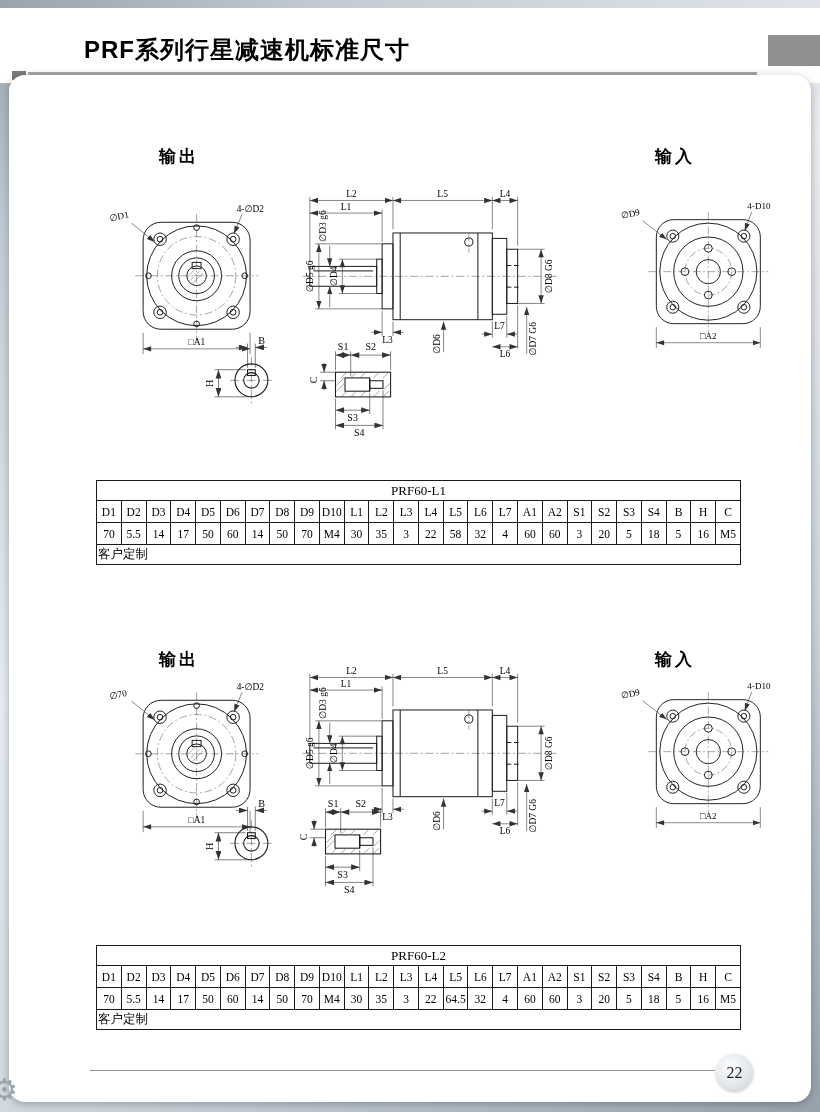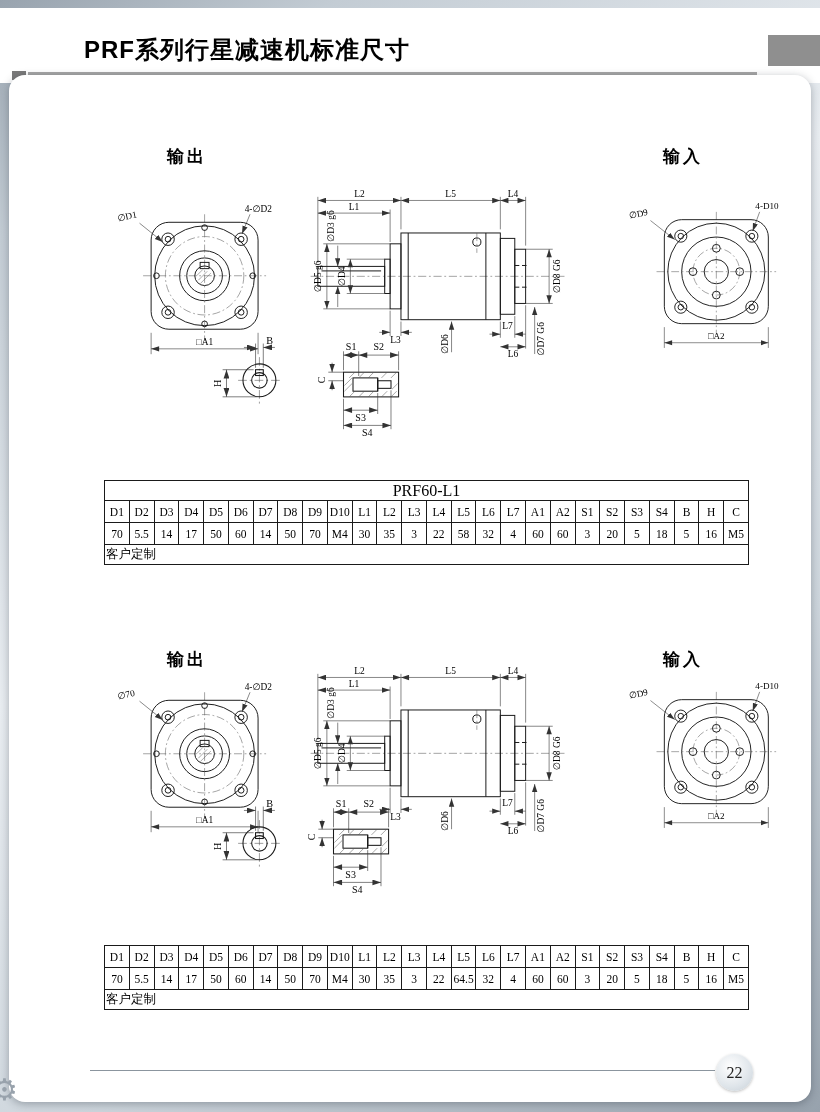--- a/index.html
+++ b/index.html
@@ -9,38 +9,38 @@
     font-family:"Liberation Serif",serif;color:#000;}
   .topbar{position:absolute;top:8px;left:0;width:100%;height:75px;background:#fff;}
   .page-title{position:absolute;left:84px;top:26px;font-family:"Liberation Sans",sans-serif;
     font-weight:bold;font-size:24px;letter-spacing:1px;color:#000;}
   .corner-block{position:absolute;right:0;top:27px;width:52px;height:31px;background:#8f8f8f;}
   .rule{position:absolute;top:63px;left:12px;display:flex;align-items:center;}
   .rule .sq{width:14px;height:9px;background:#7a7a7a;margin-right:2px;}
   .rule .bar{width:729px;height:8px;background:#a6a6a6;}
   .card{position:absolute;left:9px;top:75px;width:802px;height:1027px;background:#fff;
     border-radius:16px;box-shadow:0 2px 8px rgba(40,50,60,.35);}
-  .section{position:absolute;left:16px;width:703px;height:500px;}
+  .section{position:absolute;left:8px;width:703px;height:500px;}
   #sec1{top:55px;} #sec2{top:558px;}
   .sec-inner{position:relative;width:100%;height:100%;}
   .io-label{position:absolute;top:15px;font-weight:bold;font-size:17px;letter-spacing:3px;}
   .io-label.out{left:142px;} .io-label.in{left:638px;}
   svg.dwg{position:absolute;overflow:visible;}
   .front{left:86px;top:70px;width:205px;}
   .bh{left:186px;top:200px;width:92px;}
   .side{left:282px;top:56px;width:262px;}
   .sdetail{left:290px;top:208px;width:114px;}
   .rear{left:596px;top:68px;width:182px;}
   #sec2 .front{top:45px;} #sec2 .rear{top:45px;} #sec2 .side{top:30px;}
   #sec2 .bh{top:160px;} #sec2 .sdetail{top:162px;left:280px;}
   .dims{position:absolute;left:79px;top:350px;width:645px;border-collapse:collapse;
     table-layout:fixed;background:#fff;}
   #sec2 .dims{top:312px;}
   .dims td{border:1px solid #1a1a1a;text-align:center;font-size:11.5px;height:22px;padding:0;}
-  .dims td.tt{font-size:16px;height:20px;margin-left:14px;}
+  .dims td.tt{font-size:13px;height:20px;margin-left:14px;}
   .dims td.note{text-align:left;padding-left:1px;font-size:12.5px;height:20px;}
   .ln{fill:none;stroke:#1a1a1a;stroke-width:1.1;}
   .cl{fill:none;stroke:#555;stroke-width:.6;stroke-dasharray:9 3 2 3;}
   .dash2{stroke-dasharray:5 3;}
   .dim{fill:none;} .dim line{stroke:#333;stroke-width:.65;}
   .hatch line{stroke:#555;stroke-width:.55;}
   svg text{font-family:"Liberation Serif",serif;font-size:10.5px;fill:#000;}
   .footer-line{position:absolute;left:90px;top:1070px;width:625px;height:1px;background:#8b959e;}
   .page-circle{position:absolute;left:716px;top:1054px;width:37px;height:37px;border-radius:50%;
     background:radial-gradient(circle at 40% 35%,#ffffff,#dfe5ea 60%,#c6cfd6);
@@ -585,20 +585,23 @@
         <line x1="50" y1="167" x2="170" y2="167" marker-start="url(#aS)" marker-end="url(#aE)"></line>
       </g>
       <text x="155" y="13">4-D10</text>
       <text x="10" y="24" transform="rotate(-12 10 24)">∅D9</text>
       <text x="110" y="163" text-anchor="middle">□A2</text>
     </svg>
 
     <table class="dims">
       <tbody>
         <tr>
+          <td colspan="26" class="tt">PRF60-L2</td>
+        </tr>
+        <tr>
                 <td>D1</td>
                 <td>D2</td>
                 <td>D3</td>
                 <td>D4</td>
                 <td>D5</td>
                 <td>D6</td>
                 <td>D7</td>
                 <td>D8</td>
                 <td>D9</td>
                 <td>D10</td>

